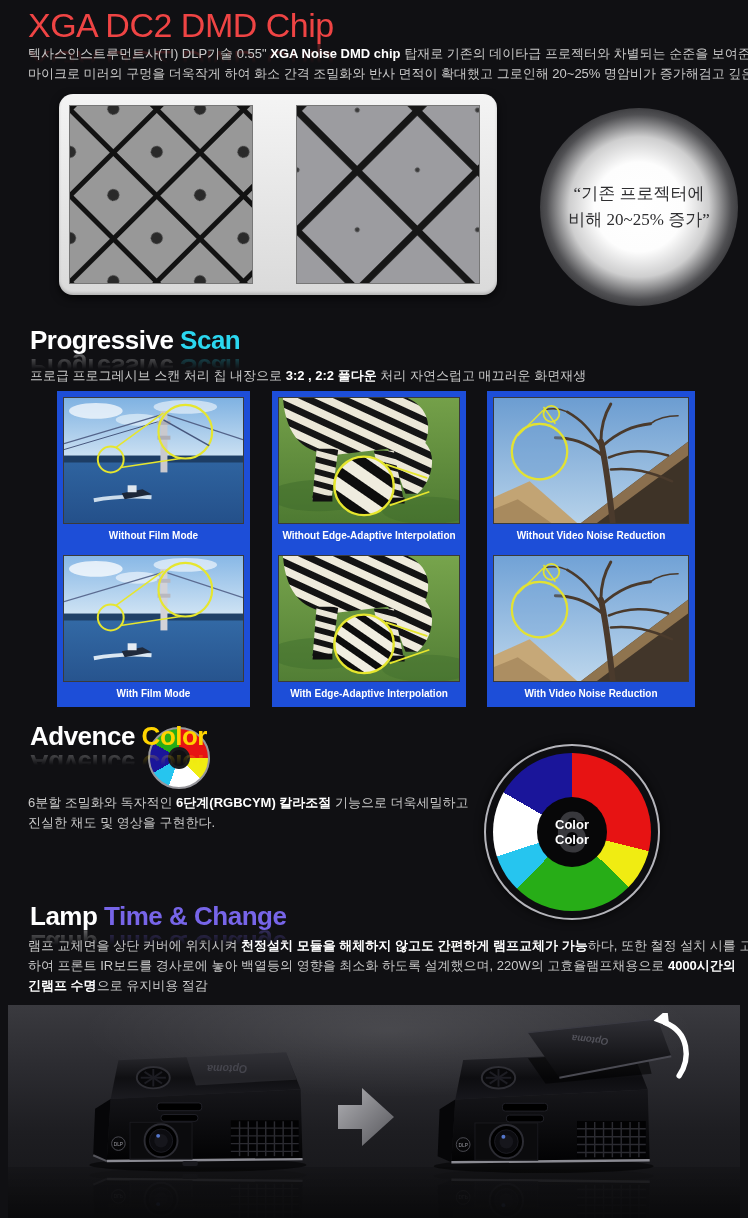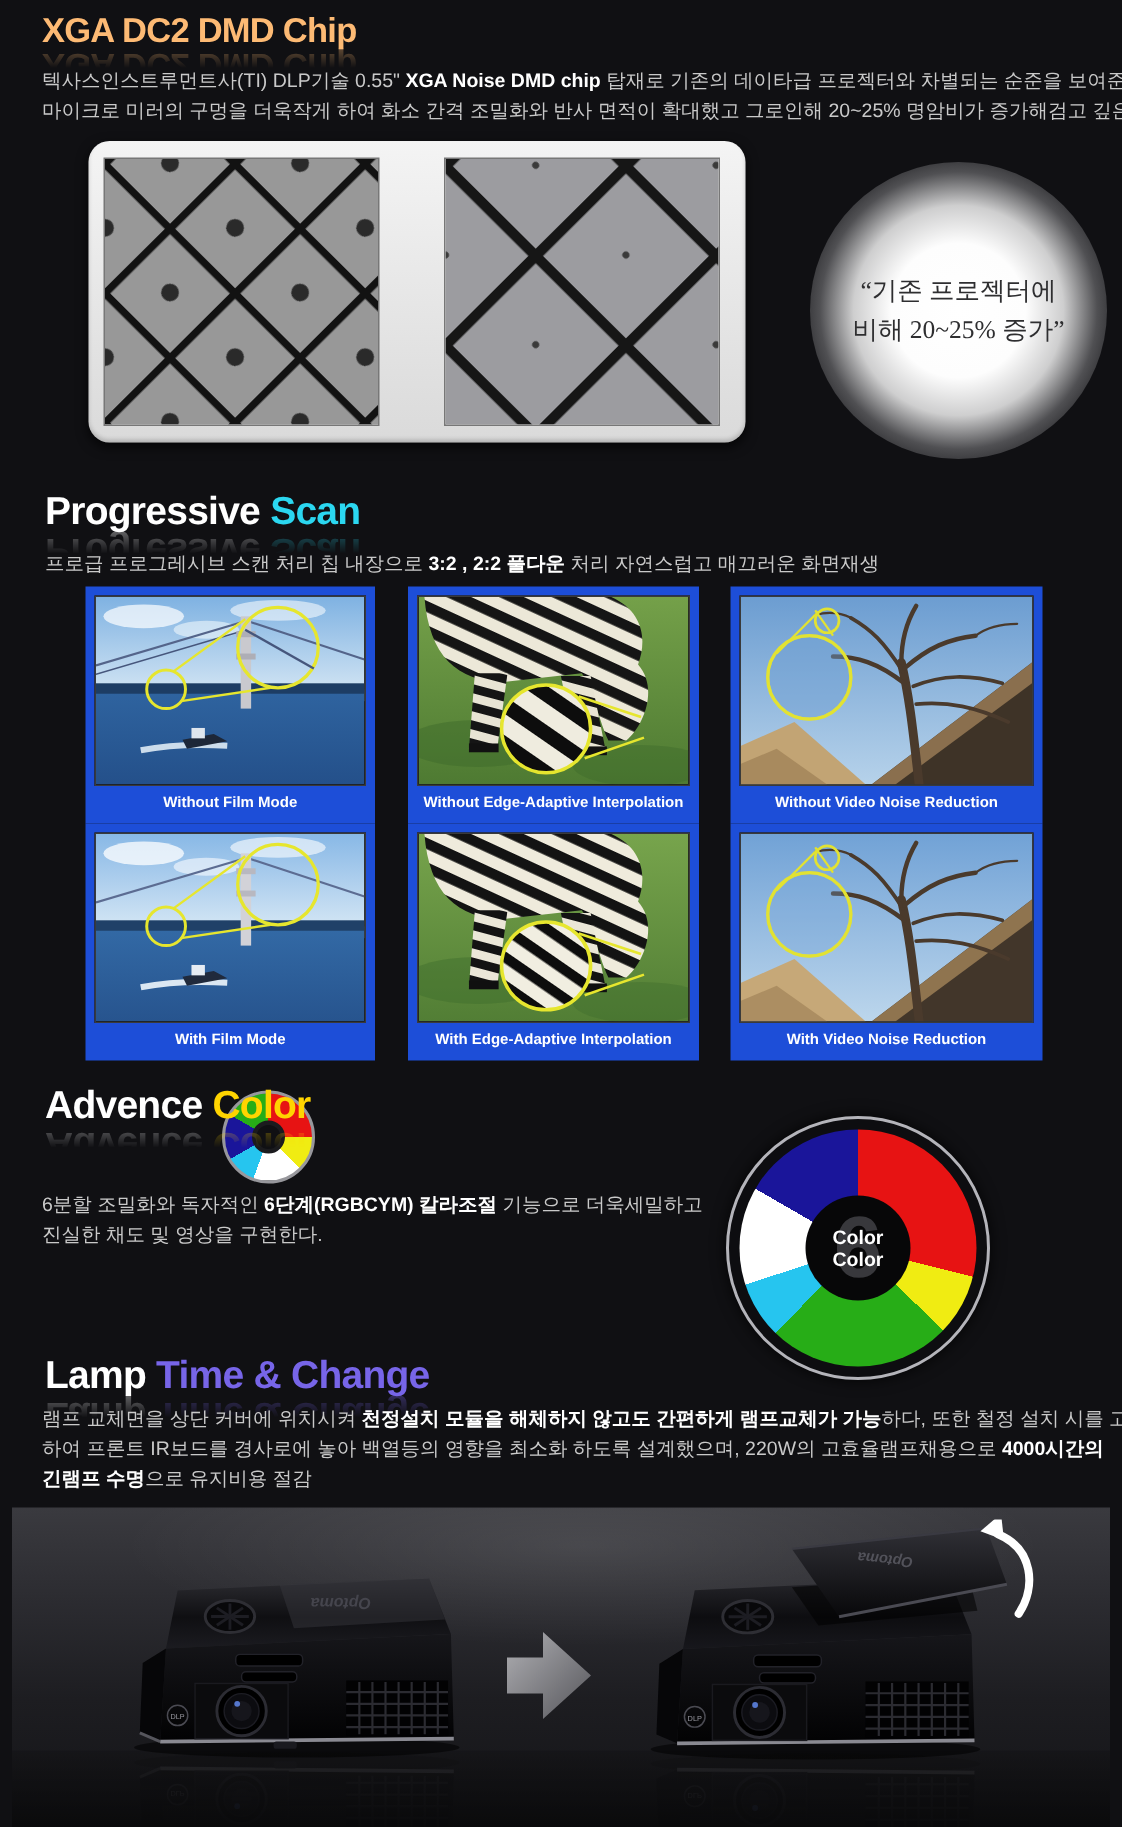--- a/index.html
+++ b/index.html
@@ -1,20 +1,20 @@
 <!DOCTYPE html>
 <html><head>
 <meta charset="utf-8">
 <style>
   html,body{margin:0;padding:0;background:#0a0a0c;}
   #page{position:relative;width:748px;height:1218px;background:#101013;overflow:hidden;
         font-family:"Liberation Sans",sans-serif;-webkit-font-smoothing:antialiased;}
   .abs{position:absolute;}
   
-  .h1{font-size:23px;font-weight:bold;color:#fdba74;line-height:1.05;letter-spacing:-0.5px;white-space:nowrap;}
+  .h1{font-size:34px;font-weight:normal;color:#ef4444;line-height:1.05;letter-spacing:-0.5px;white-space:nowrap;}
   .h2{font-size:26px;font-weight:bold;color:#fff;line-height:1.05;letter-spacing:-0.5px;white-space:nowrap;}
   .reflection{transform:scaleY(-1);opacity:.45;pointer-events:none;
       -webkit-mask-image:linear-gradient(to top,rgba(0,0,0,.75) 0%,transparent 55%);
       mask-image:linear-gradient(to top,rgba(0,0,0,.75) 0%,transparent 55%);}
   
   .desc{font-size:13px;color:#c9c9c9;line-height:20px;white-space:nowrap;}
   .desc b{color:#fff;}
   
   #chip-panel{left:59px;top:94px;width:438px;height:201px;border-radius:14px;
       background:linear-gradient(#f4f4f4,#dadada);

